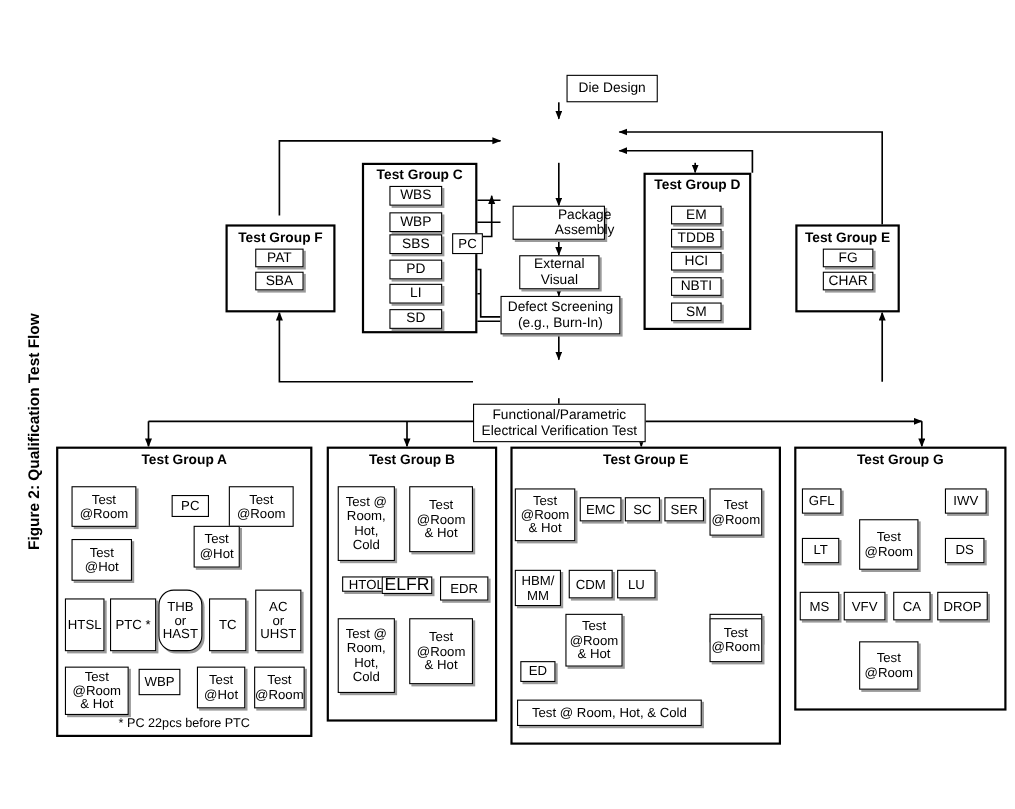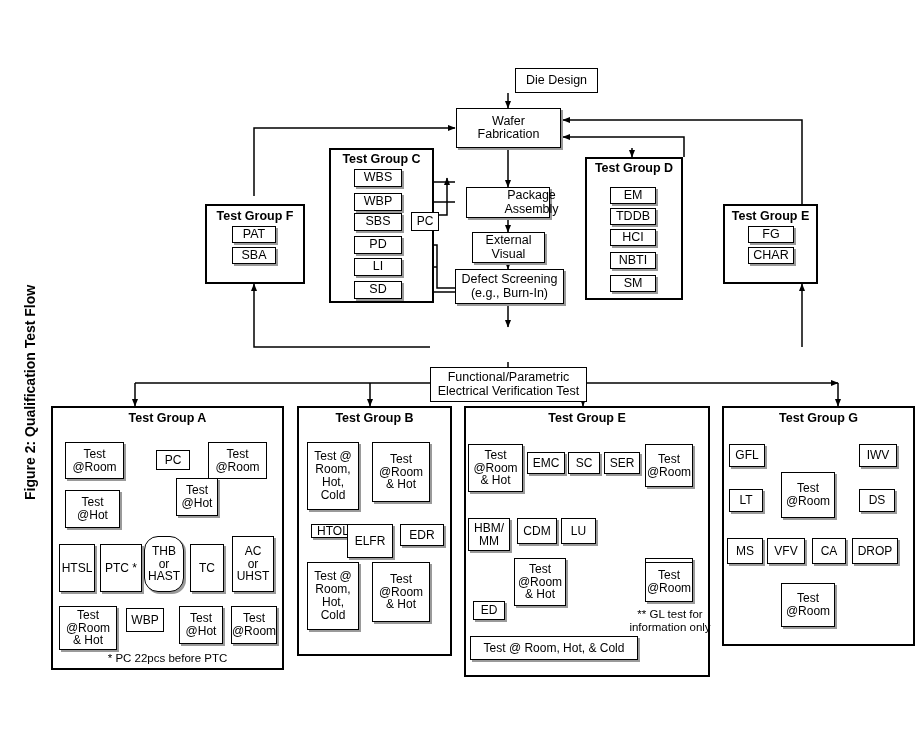--- a/index.html
+++ b/index.html
@@ -189,22 +189,20 @@
       <path d="M783,564 L783,573" marker-end=""></path>
       <path d="M831,564 L831,573" marker-end=""></path>
       <path d="M877,564 L877,573 L810,573" marker-end=""></path>
     </g>
   </svg>
 
   <div id="caption" style="left:22px; top:500px; font-size:14px;">Figure 2:  Qualification Test Flow</div>
 
   <div class="node" style="left:467px; top:68px; width:83px; height:25px; font-size:12.5px;margin-left:48px;">Die Design</div>
 
-  <div class="node shadow" style="left:456px; top:108px; width:105px; height:40px; font-size:12.5px;">Wafer
-Fabrication</div>
 
   <div class="node shadow" style="left:466px; top:187px; width:84px; height:31px; font-size:12.5px;padding-left:47px;">Package
 Assembly</div>
 
   <div class="node shadow" style="left:472px; top:232px; width:73px; height:31px; font-size:12.5px;">External
 Visual</div>
 
   <div class="node shadow" style="left:455px; top:269px; width:109px; height:35px; font-size:12.5px;">Defect Screening
 (e.g., Burn-In)</div>
 
@@ -283,21 +281,21 @@
 Cold</div>
   <div class="node shadow" style="left:311px; top:524px; width:44px; height:14px; font-size:12px;">HTOL</div>
   <div class="node shadow" style="left:307px; top:562px; width:52px; height:68px; font-size:12px;">Test @
 Room,
 Hot,
 Cold</div>
 
   <div class="node shadow" style="left:372px; top:442px; width:58px; height:60px; font-size:12px;">Test
 @Room
 &amp; Hot</div>
-  <div class="node shadow" style="left:347px; top:524px; width:46px; height:34px; font-size:12px;">ELFR</div>
+  <div class="node shadow" style="left:347px; top:524px; width:46px; height:16px; font-size:16px;">ELFR</div>
   <div class="node shadow" style="left:400px; top:524px; width:44px; height:22px; font-size:12px;">EDR</div>
   <div class="node shadow" style="left:372px; top:562px; width:58px; height:60px; font-size:12px;">Test
 @Room
 &amp; Hot</div>
 
   <div class="group" style="left:464px; top:406px; width:246px; height:271px;"></div>
   <div class="group-title" style="left:464px; top:411px; width:246px; font-size:12.5px;">Test Group E</div>
 
   <div class="node shadow" style="left:468px; top:444px; width:55px; height:48px; font-size:12px;">Test
 @Room
@@ -315,22 +313,20 @@
   <div class="node shadow" style="left:645px; top:522px; width:48px; height:26px; font-size:12px;margin-top:36px;">GL **</div>
 
   <div class="node shadow" style="left:514px; top:558px; width:52px; height:48px; font-size:12px;">Test
 @Room
 &amp; Hot</div>
   <div class="node shadow" style="left:645px; top:562px; width:48px; height:40px; font-size:12px;">Test
 @Room</div>
   <div class="node shadow" style="left:473px; top:601px; width:32px; height:19px; font-size:12px;">ED</div>
   <div class="node shadow" style="left:470px; top:636px; width:168px; height:24px; font-size:12px;">Test @ Room, Hot, &amp; Cold</div>
 
-  <div class="note" style="left:612px; top:608px; width:116px; font-size:11.5px;">** GL test for
-information only</div>
 
   <div class="group" style="left:722px; top:406px; width:193px; height:240px;"></div>
   <div class="group-title" style="left:722px; top:411px; width:193px; font-size:12.5px;">Test Group G</div>
 
   <div class="node shadow" style="left:729px; top:444px; width:36px; height:23px; font-size:12px;">GFL</div>
   <div class="node shadow" style="left:859px; top:444px; width:38px; height:23px; font-size:12px;">IWV</div>
   <div class="node shadow" style="left:729px; top:489px; width:34px; height:23px; font-size:12px;">LT</div>
   <div class="node shadow" style="left:781px; top:472px; width:54px; height:46px; font-size:12px;">Test
 @Room</div>
   <div class="node shadow" style="left:859px; top:489px; width:36px; height:23px; font-size:12px;">DS</div>

